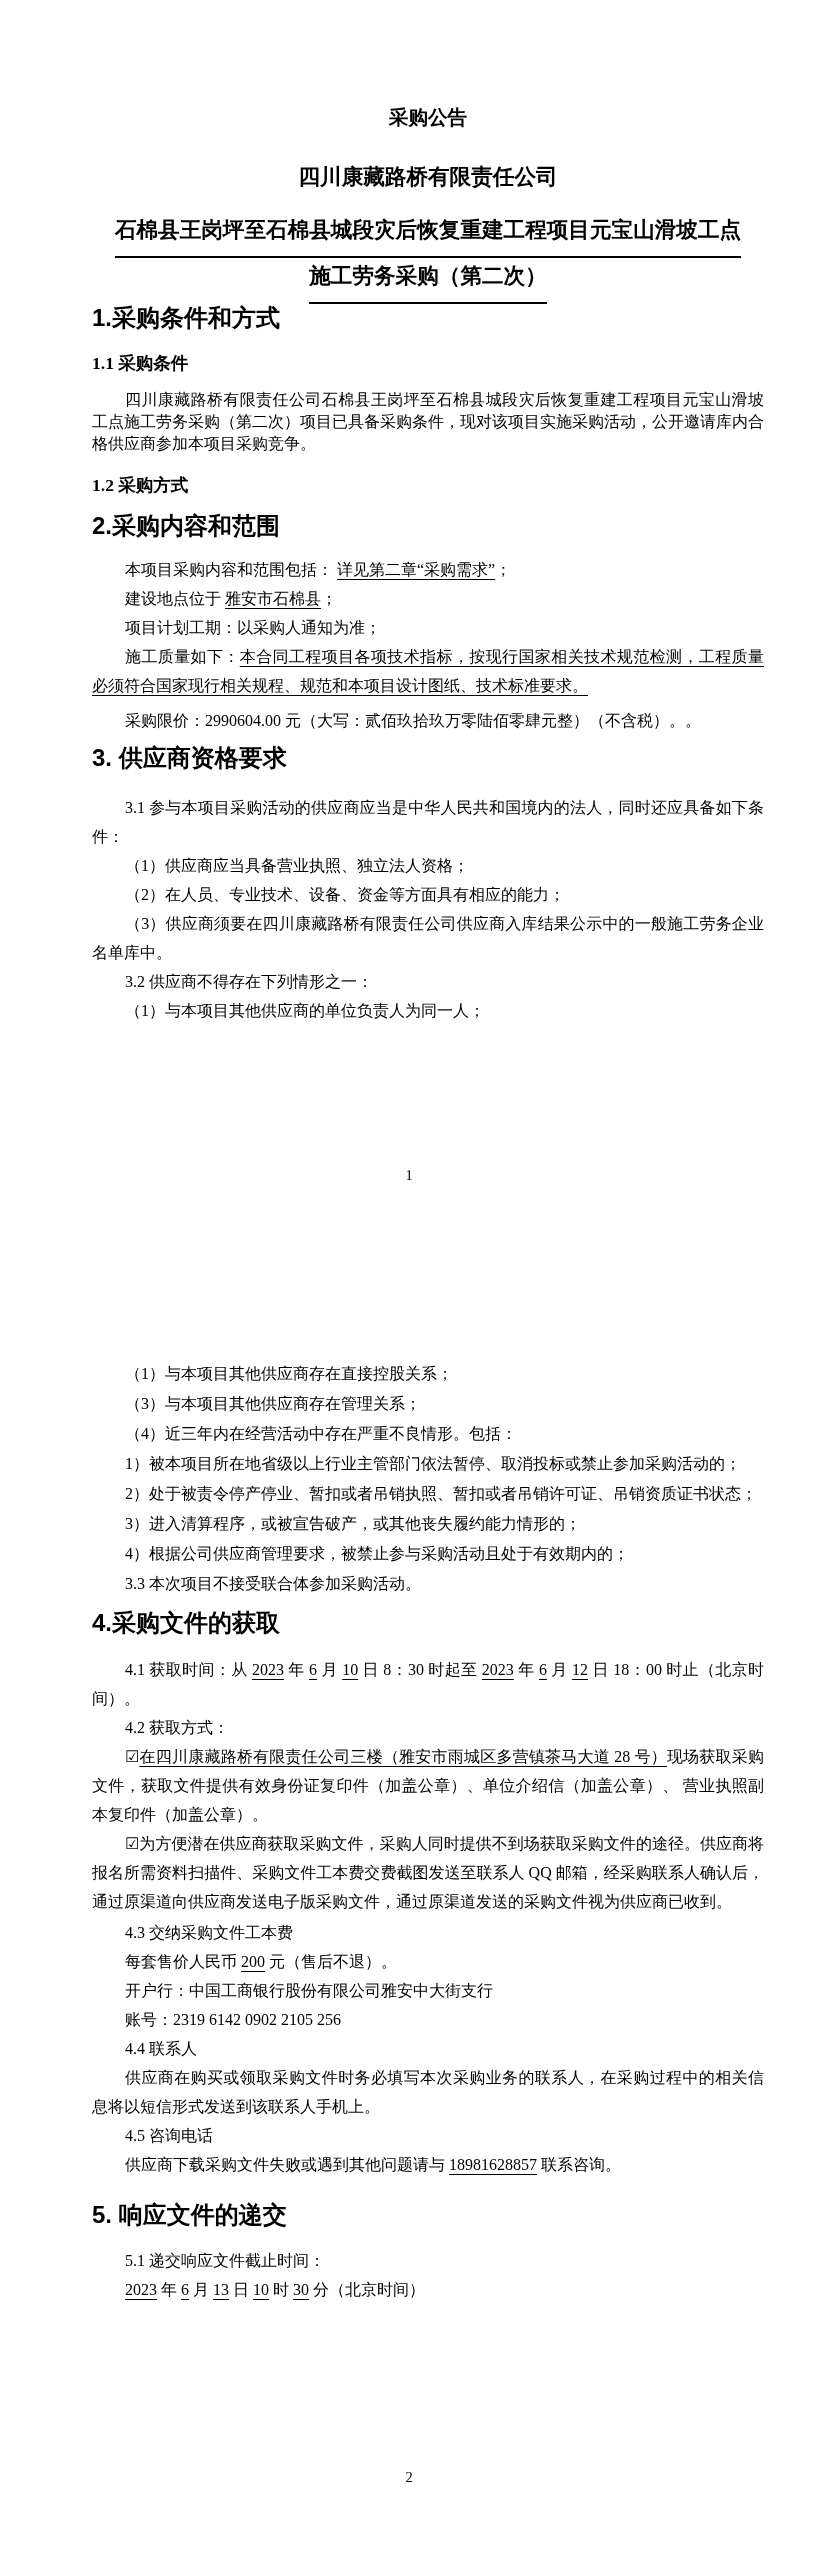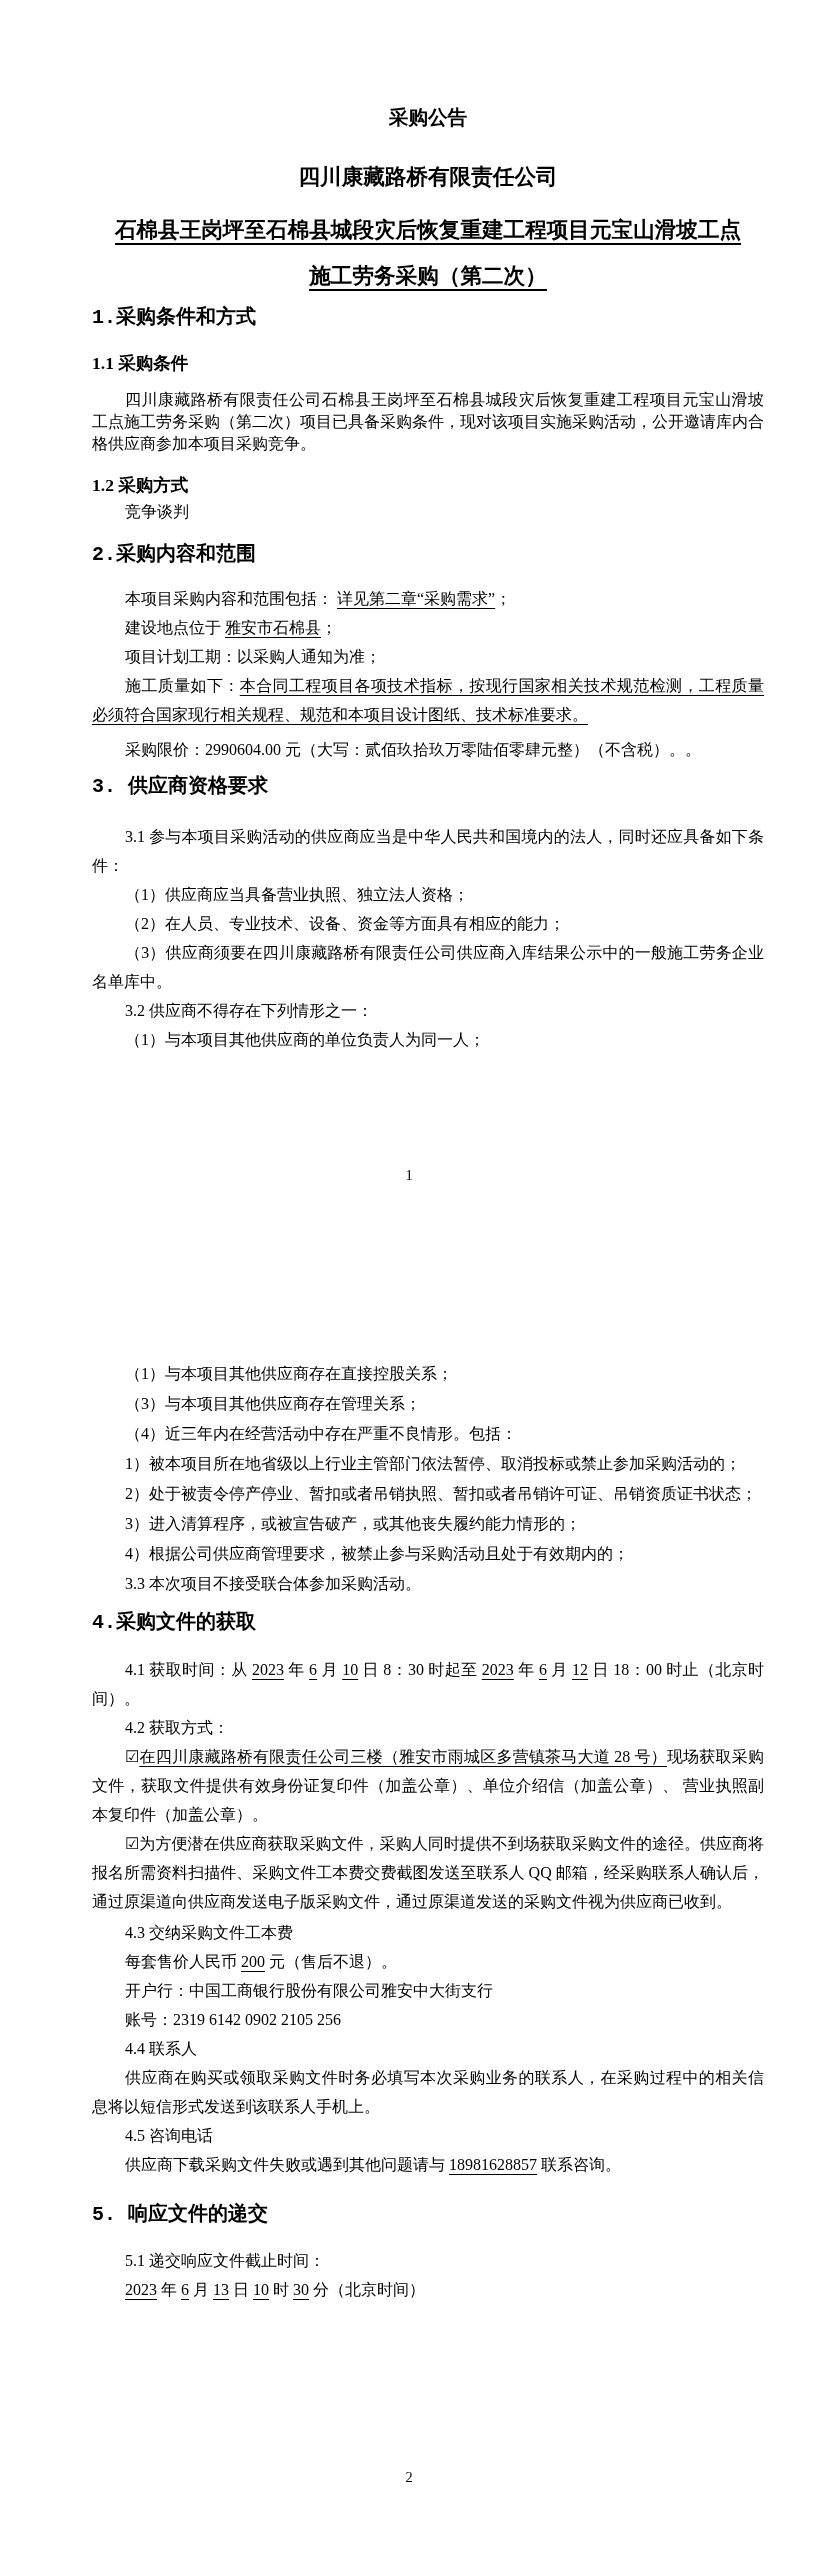--- a/index.html
+++ b/index.html
@@ -18,24 +18,24 @@
     padding:0 54px 0 92px;
   }
   #page1{height:1103px;}
   #page2{height:1139px;}
   p,h1,h2,h3{margin:0;font-weight:normal;}
   .center{text-align:center;}
   .t1{margin-top:106px;font-size:19.6px;line-height:24px;font-weight:bold;}
   .t2{margin-top:34px;font-size:21.6px;line-height:26px;font-weight:bold;}
   .sub{margin-top:27px;font-size:21.6px;line-height:27px;font-weight:bold;}
   .sub + .sub{margin-top:18.5px;}
-  .sub .u3{border-bottom:2.1px solid #000;padding-bottom:1px;}
+  .sub .u3{border-bottom:2.1px solid #000;padding-bottom:14px;}
   .h-big{
-    font-size:20px;line-height:29px;font-weight:bold;
-    font-family:Liberation Mono, monospace;
+    font-size:24px;line-height:29px;font-weight:bold;
+    font-family:Liberation Sans, sans-serif;
   }
   .h-sub{font-size:17.5px;line-height:23px;font-weight:bold;}
   .bp{
     font-size:16px;
     line-height:29px;
     text-indent:33px;
     text-align:justify;
   }
   .lh57{line-height:29px;}
   .lh58{line-height:30px;}
@@ -59,21 +59,20 @@
   <section class="page" id="page1">
     <h1 class="t1 center">采购公告</h1>
     <h1 class="t2 center">四川康藏路桥有限责任公司</h1>
     <h1 class="sub center"><span class="u3">石棉县王岗坪至石棉县城段灾后恢复重建工程项目元宝山滑坡工点</span></h1>
     <h1 class="sub center"><span class="u3">施工劳务采购（第二次）</span></h1>
 
     <h2 class="h-big mt25">1.采购条件和方式</h2>
     <h3 class="h-sub mt40">1.1 采购条件</h3>
     <p class="bp tight mt28">四川康藏路桥有限责任公司石棉县王岗坪至石棉县城段灾后恢复重建工程项目元宝山滑坡工点施工劳务采购（第二次）项目已具备采购条件，现对该项目实施采购活动，公开邀请库内合格供应商参加本项目采购竞争。</p>
     <h3 class="h-sub mt38">1.2 采购方式</h3>
-    <p class="bp">竞争谈判</p>
 
     <h2 class="h-big mt28">2.采购内容和范围</h2>
     <p class="bp mt28"><span>本项目采购内容和范围包括： </span><span class="u">详见第二章“采购需求”</span><span>；</span></p>
     <p class="bp"><span>建设地点位于 </span><span class="u">雅安市石棉县</span><span>；</span></p>
     <p class="bp">项目计划工期：以采购人通知为准；</p>
     <p class="bp"><span>施工质量如下：</span><span class="u">本合同工程项目各项技术指标，按现行国家相关技术规范检测，工程质量必须符合国家现行相关规程、规范和本项目设计图纸、技术标准要求。</span></p>
     <p class="bp mt12">采购限价：2990604.00 元（大写：贰佰玖拾玖万零陆佰零肆元整）（不含税）。。</p>
 
     <h2 class="h-big mt16">3. 供应商资格要求</h2>
     <p class="bp mt40">3.1 参与本项目采购活动的供应商应当是中华人民共和国境内的法人，同时还应具备如下条件：</p>

